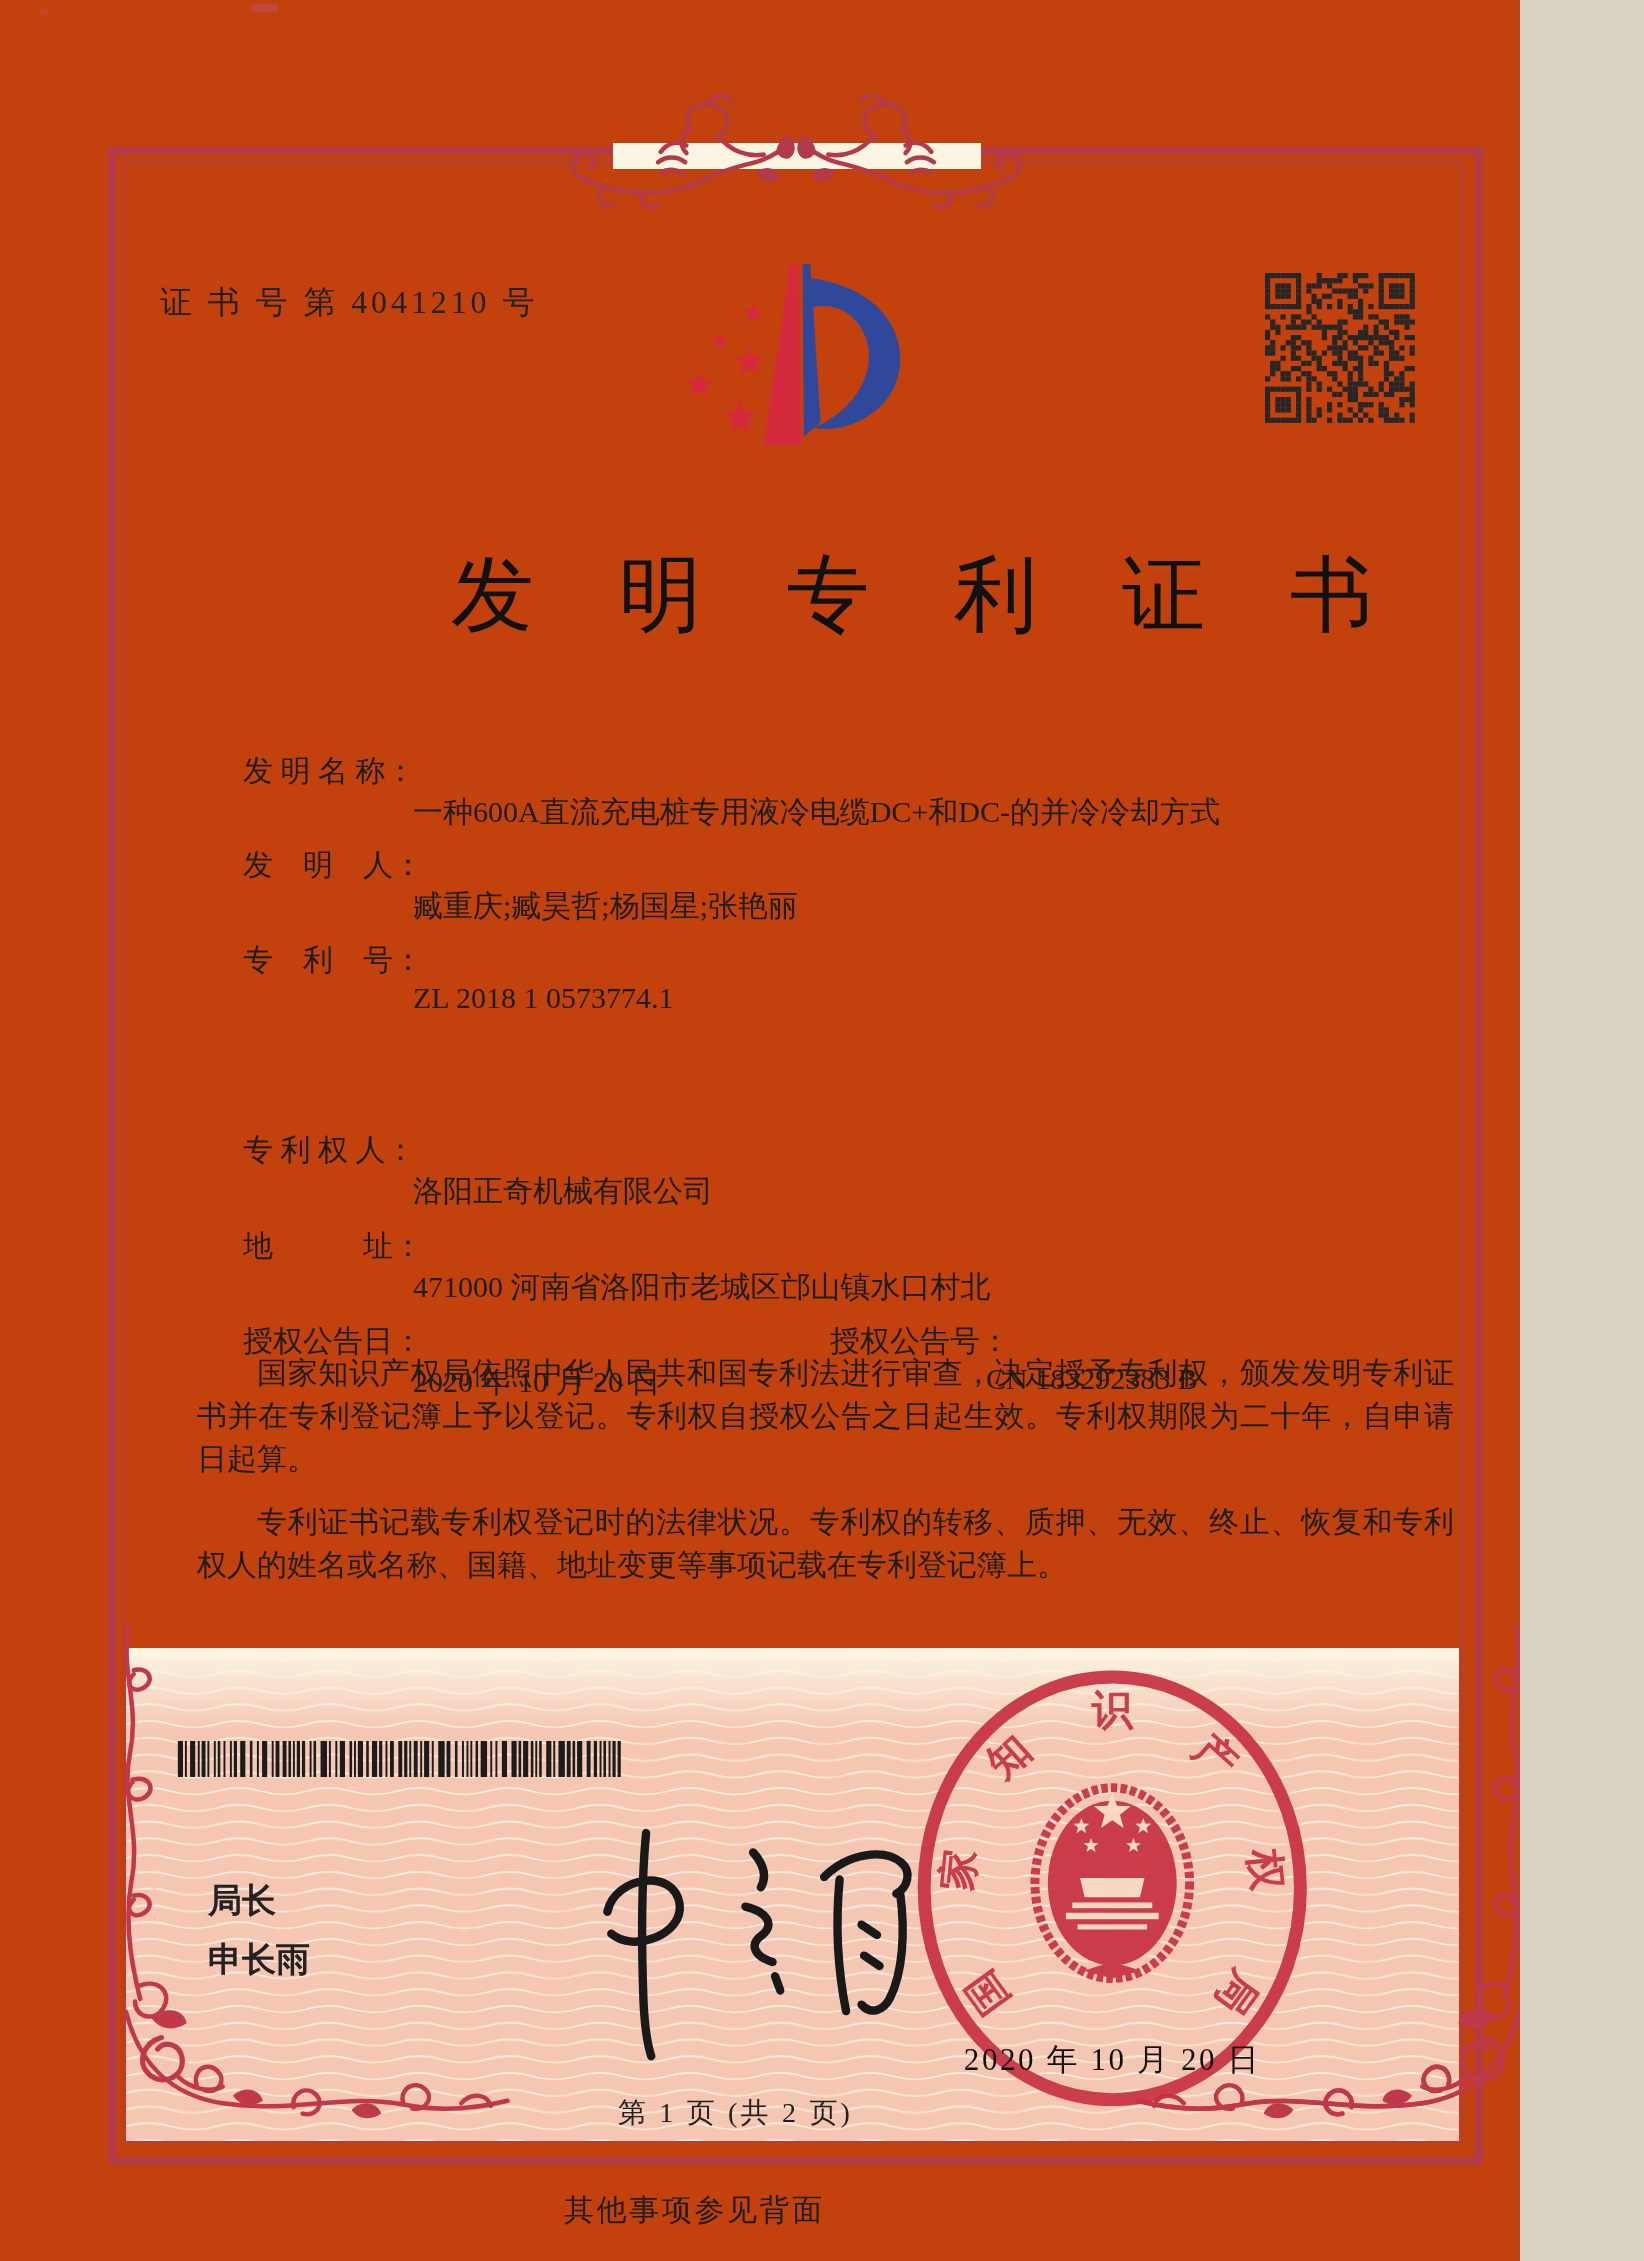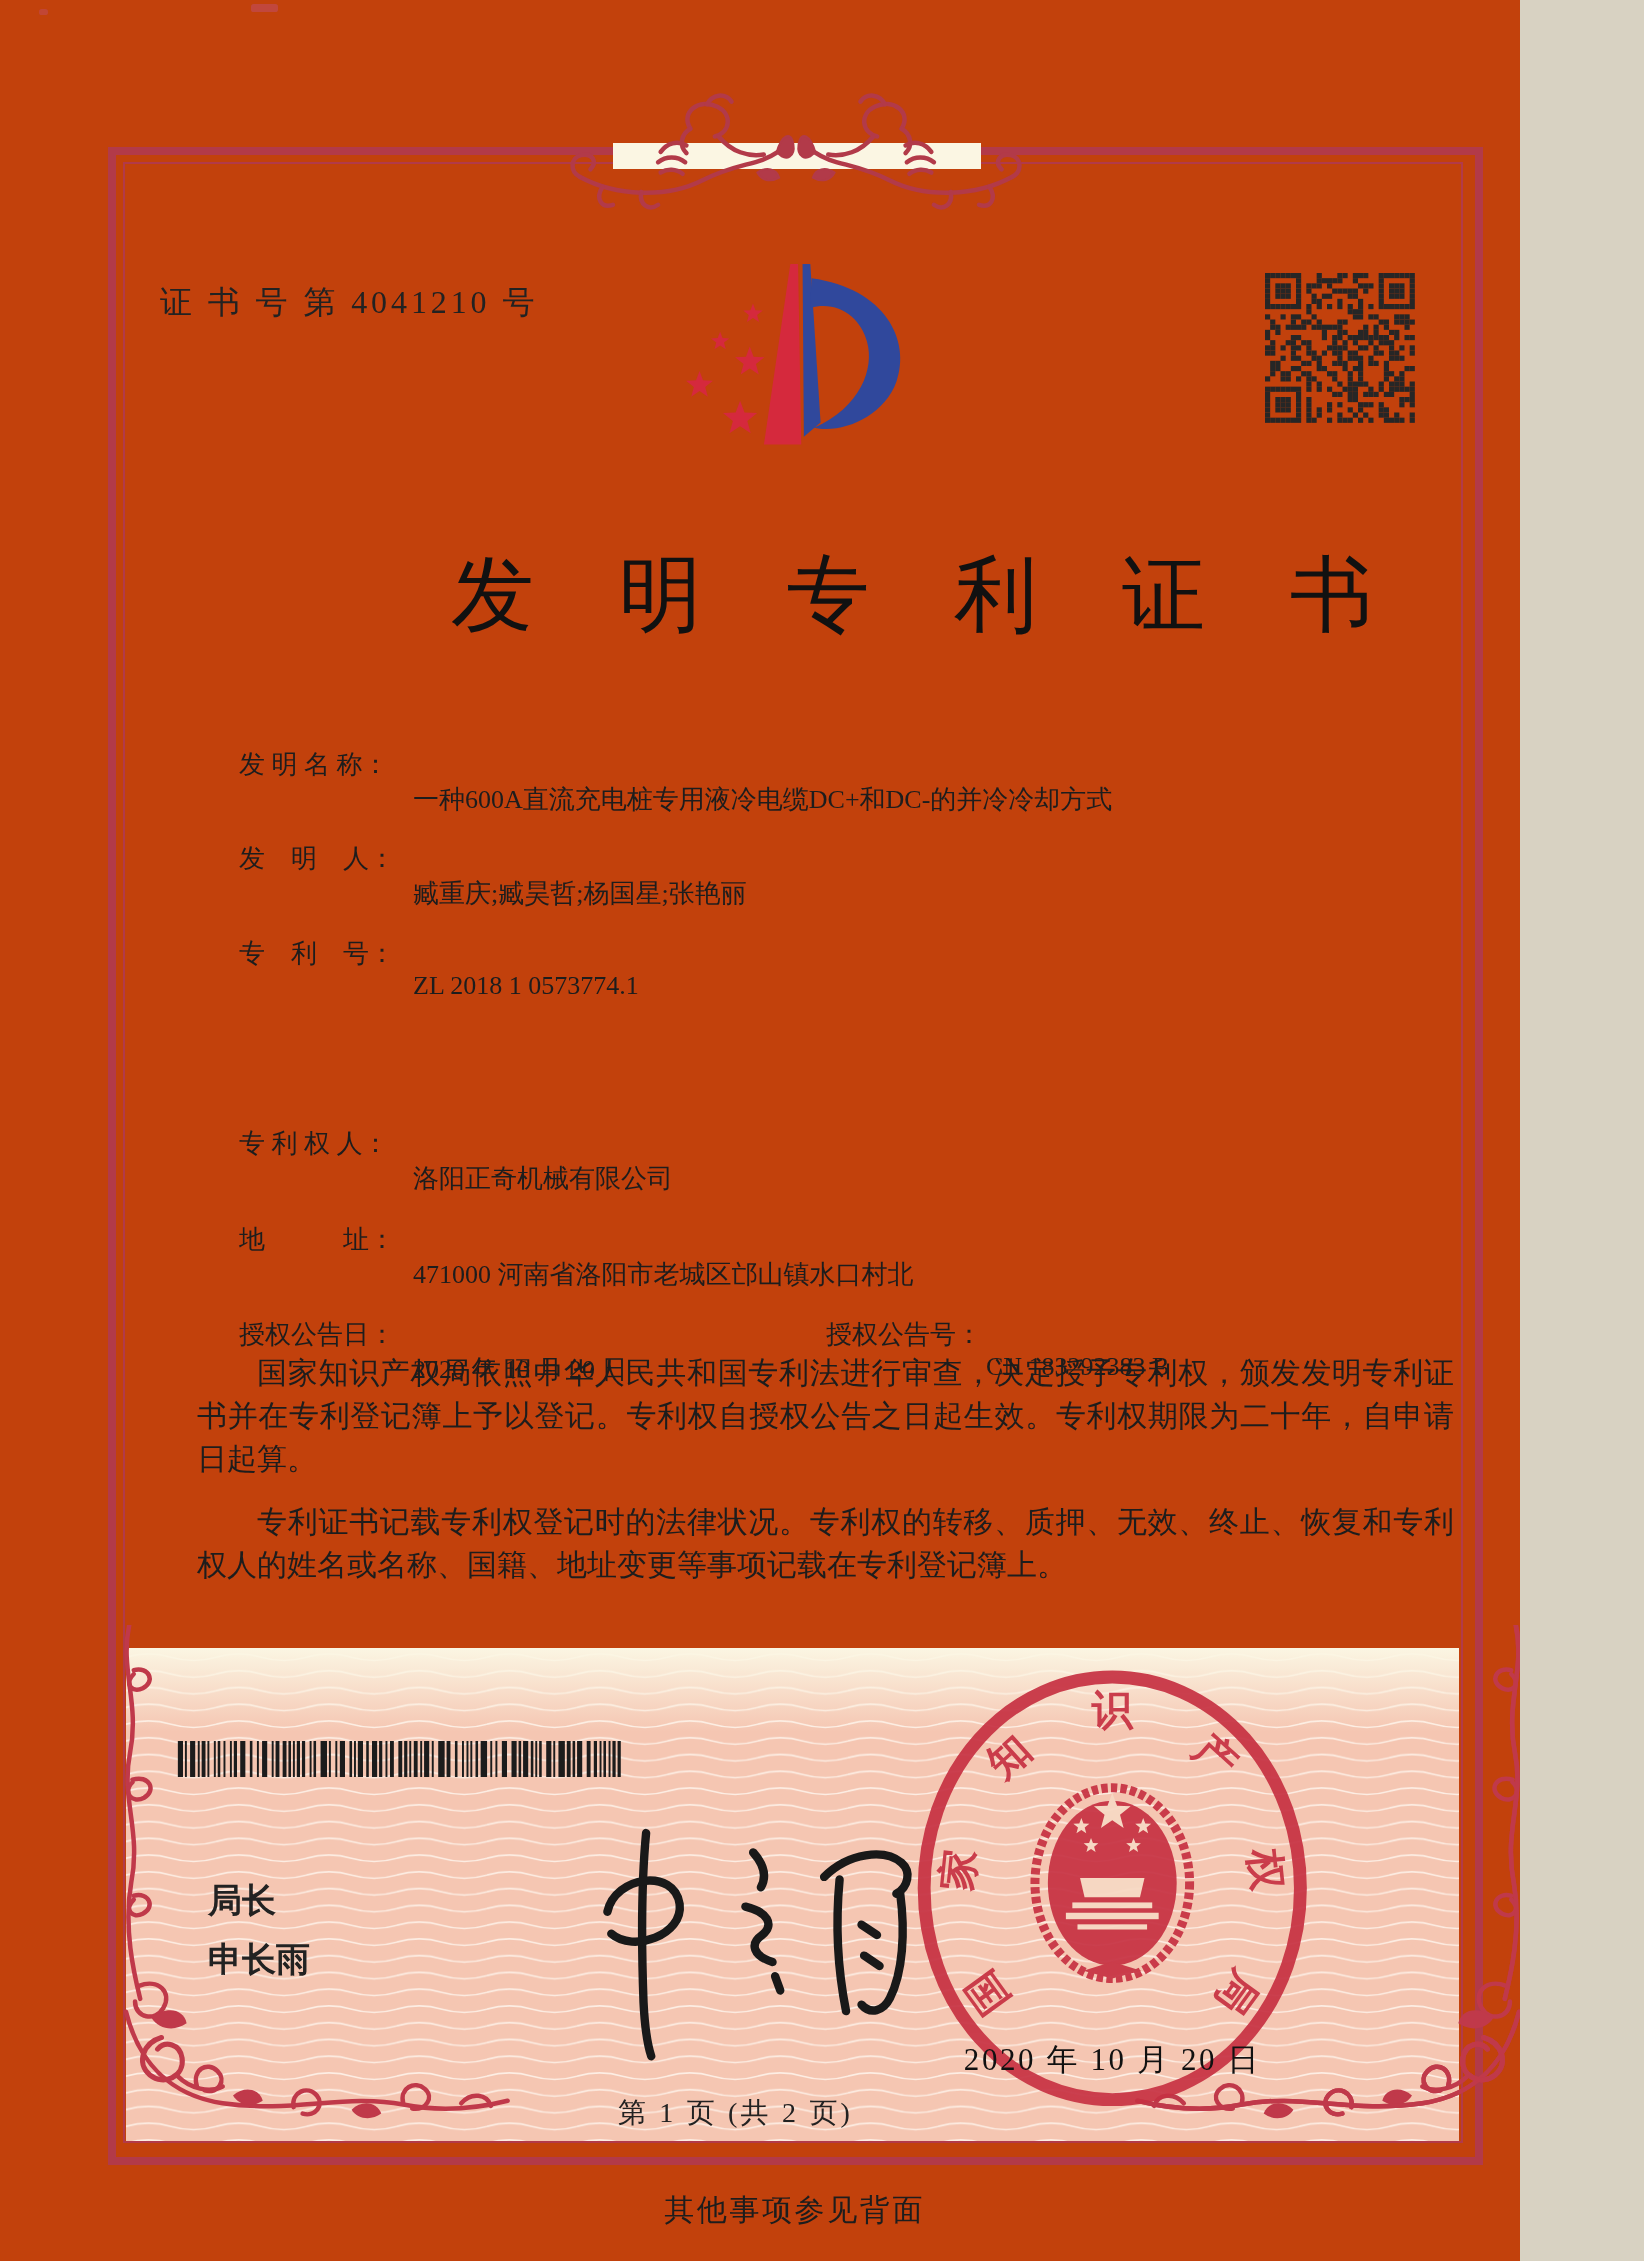--- a/index.html
+++ b/index.html
@@ -7,35 +7,35 @@
          font-family:"Liberation Serif","DejaVu Serif",serif;color:#1d1d1d;}
   .abs{position:absolute;}
   
   .frame-thick{left:108px;top:147px;width:1359px;height:2002px;border:8.4px solid #b23a49;}
   .frame-thin{left:123px;top:162px;width:1336px;height:1977px;border:2.6px solid #b23a49;}
   .frame-gap{left:613px;top:143px;width:368px;height:26px;background:#fbf6e3;}
   
   .cert-no{left:160px;top:281px;font-size:32px;letter-spacing:3.9px;white-space:pre;color:#222;}
   .title{left:451px;top:540px;font-size:83px;font-weight:normal;letter-spacing:32px;white-space:pre;color:#111;}
   
-  .frow{left:213px;font-size:26px;white-space:pre;}
+  .frow{left:213px;font-size:30px;white-space:pre;}
   .flabel{display:inline-block;color:#1d1d1d;}
   .fvalue{position:absolute;left:200px;white-space:pre;color:#1d1d1d;}
   .para{left:197px;width:1257px;font-size:30px;line-height:43px;text-align:justify;
         text-indent:2em;color:#1d1d1d;}
   
   .panel-fade{left:126px;top:1648px;width:1333px;height:84px;
       background:linear-gradient(#fbf6e3,rgba(251,246,227,0));}
   .director{font-family:"Liberation Sans","DejaVu Sans",sans-serif;font-weight:bold;
             font-size:34px;color:#222;}
   .seal-date{left:932px;top:2039px;width:361px;text-align:center;font-size:31px;
              letter-spacing:2.6px;color:#111;white-space:pre;}
   .page-info{left:542px;top:2094px;width:387px;text-align:center;font-size:28px;
              letter-spacing:3.2px;color:#222;white-space:pre;}
-  .back-note{left:564px;top:2190px;width:361px;text-align:right;font-size:30px;
+  .back-note{left:564px;top:2190px;width:361px;text-align:left;font-size:30px;
              letter-spacing:2.6px;color:#1d1d1d;white-space:pre;}
   
   .scan-edge{left:1590px;top:0;width:1.3px;height:2261px;background:#c5bca6;}
   .smudge{background:#c04a52;border-radius:2.6px;opacity:.8;}
 </style>
 </head>
 <body>
 
 <div class="sheet">
 

